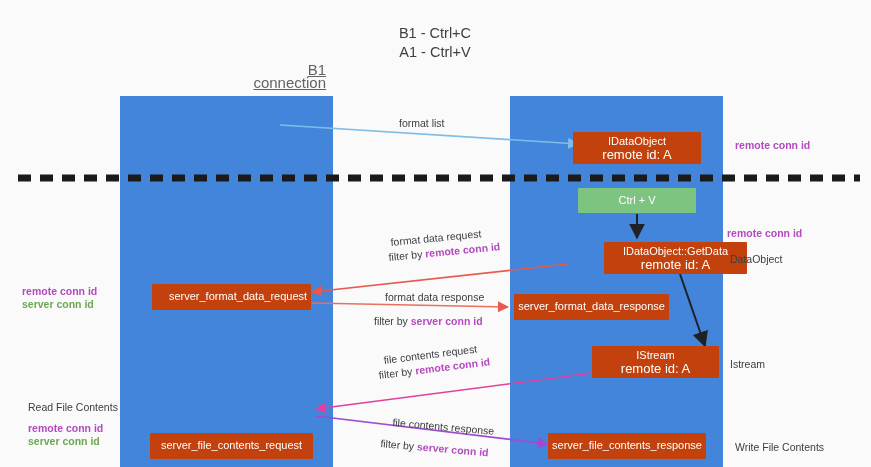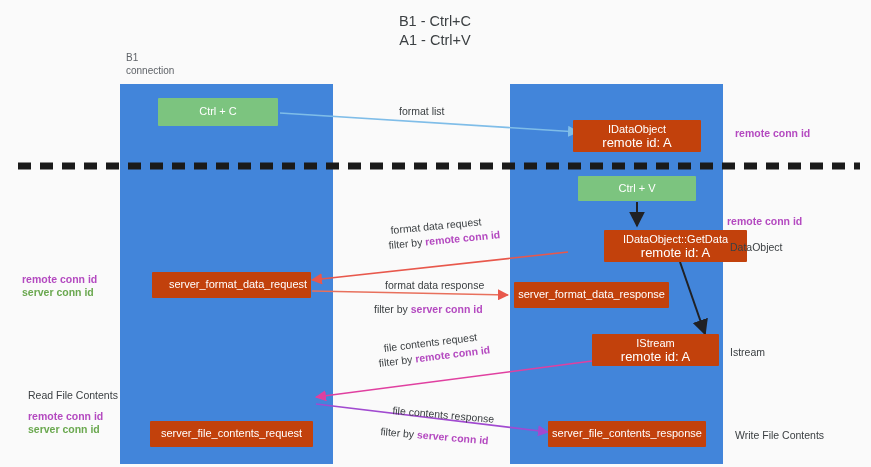--- a/index.html
+++ b/index.html
@@ -3,34 +3,35 @@
 <meta charset="utf-8">
 <style>
   html,body{margin:0;padding:0;}
   body{
     width:871px;height:467px;
     background:#fafafa;
     font-family:"Liberation Sans", sans-serif;
     position:relative;
     overflow:hidden;
   }
-  #stage{position:absolute;left:0;top:4px;width:871px;height:382px;border-radius:32px;}
+  #stage{position:absolute;left:0;top:16px;width:871px;height:382px;border-radius:32px;}
 
   .band{position:absolute;background:#4285da;}
 
   .title{
     position:absolute;text-align:center;
     color:#3c4043;font-size:14.5px;line-height:19px;
     white-space:pre;
   }
 
   .colhead{
-    position:absolute;text-align:left;
-    color:#5f6368;font-size:10px;line-height:13px;
+    position:absolute;text-align:right;
+    color:#5f6368;font-size:15px;line-height:13px;
     white-space:pre;
+    text-decoration:underline;
   }
 
   .box{
     position:absolute;box-sizing:border-box;
     display:flex;flex-direction:column;
     align-items:center;justify-content:center;
     color:#ffffff;font-size:11px;line-height:13.5px;
     text-align:center;border-radius:1px;
   }
   .box.green{background:#7cc47f;}
@@ -92,23 +93,20 @@
 
     <line x1="312" y1="287" x2="508" y2="291" stroke="#e8705c" stroke-width="1.6" marker-end="url(#ah-red)"></line>
 
     <line x1="680" y1="258" x2="705" y2="330" stroke="#202124" stroke-width="2" marker-end="url(#ah-black)"></line>
 
     <line x1="592" y1="357" x2="316" y2="393" stroke="#e040a0" stroke-width="1.6" marker-end="url(#ah-pink)"></line>
 
     <line x1="316" y1="400" x2="548" y2="428" stroke="#a14ad0" stroke-width="1.6" marker-end="url(#ah-purple)"></line>
   </svg>
 
-  <div class="box green" style="left:158px;top:94px;width:120px;height:28px;">
-    <span>Ctrl + C</span>
-  </div>
 
   <div class="box orange" style="left:573px;top:116px;width:128px;height:32px;">
     <span>IDataObject</span>
     <span class="l2">remote id: A</span>
   </div>
 
   <div class="box green" style="left:578px;top:172px;width:118px;height:25px;">
     <span>Ctrl + V</span>
   </div>
 

